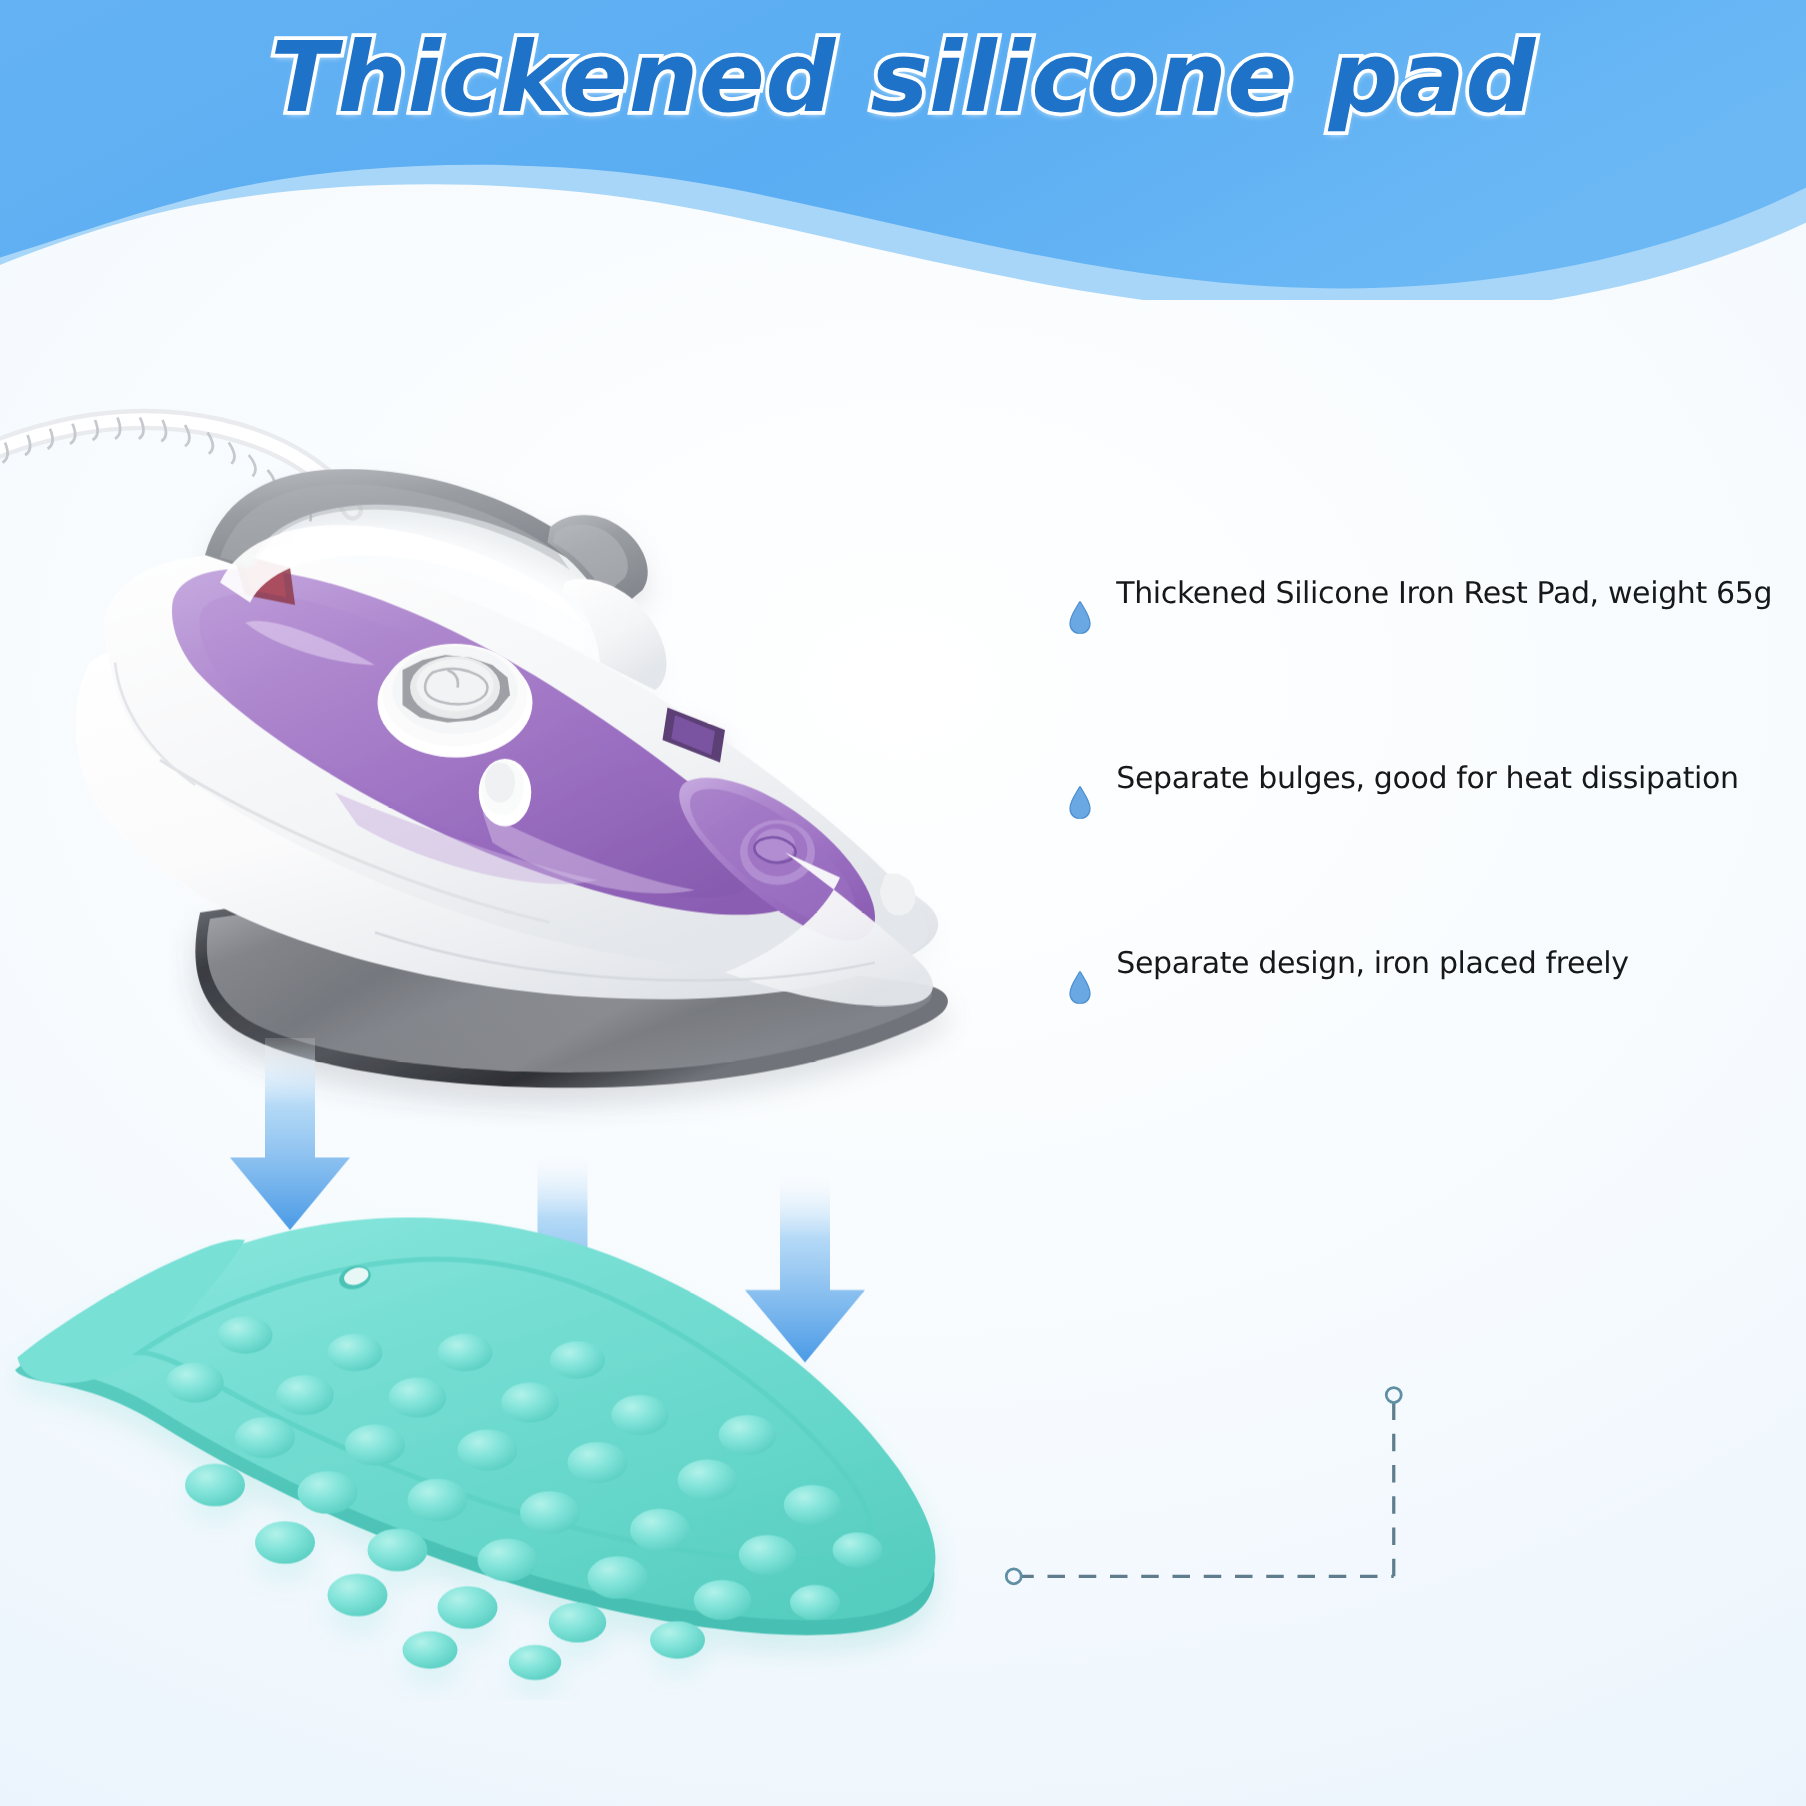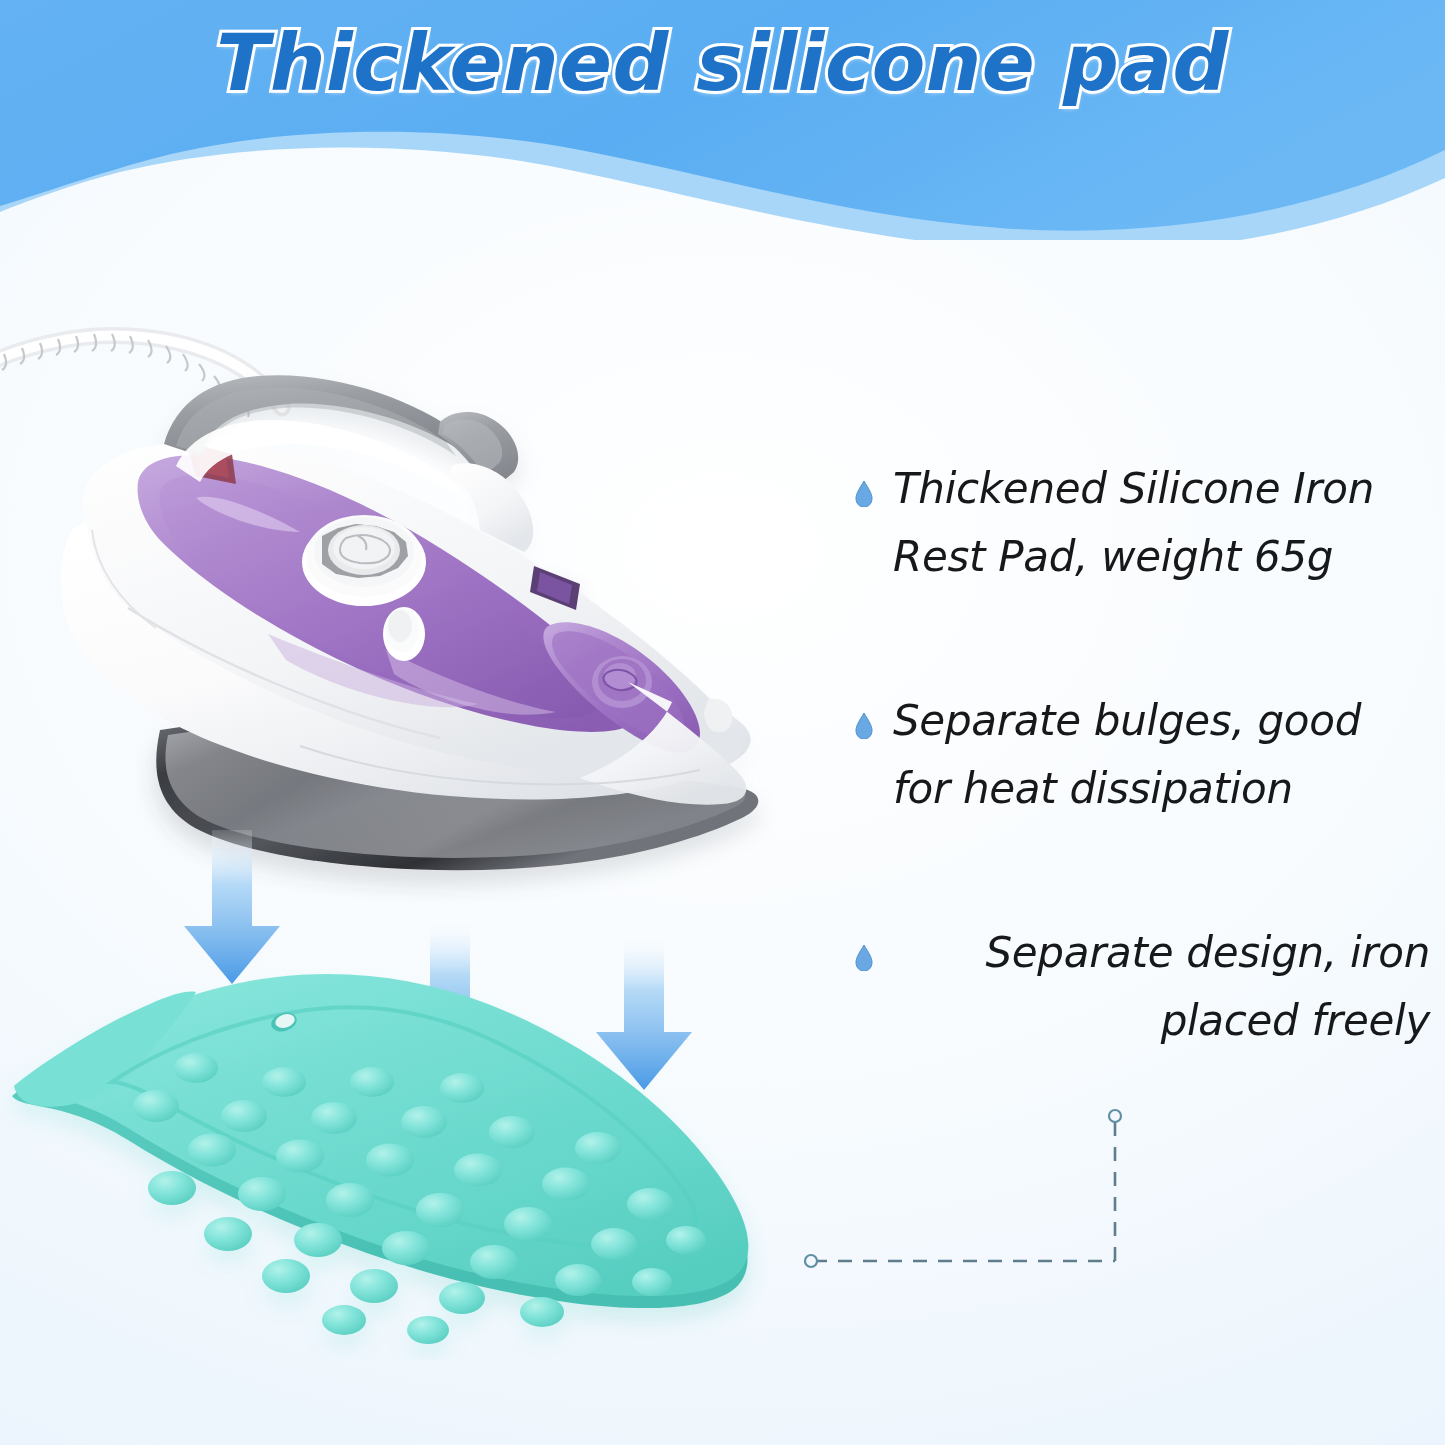--- a/index.html
+++ b/index.html
@@ -44,22 +44,21 @@
 
   
   .features{position:absolute;left:855px;top:455px;width:575px;}
   .feature{display:flex;align-items:flex-start;margin-bottom:96px;}
   .feature:last-child{margin-bottom:0;text-align:right;}
   .bullet{
     flex:0 0 auto;width:18px;height:26px;margin-top:26px;margin-right:20px;
   }
   .feature-text{
     font-family:"DejaVu Sans", sans-serif;
-    font-size:42px;
-    font-style:italic;
+    font-size:24px;
     line-height:1.62;
     color:#17181a;
     letter-spacing:-0.3px;
   }
 
   
   .callout{position:absolute;left:780px;top:1080px;width:400px;height:220px;}
 </style>
 </head>
 <body>

